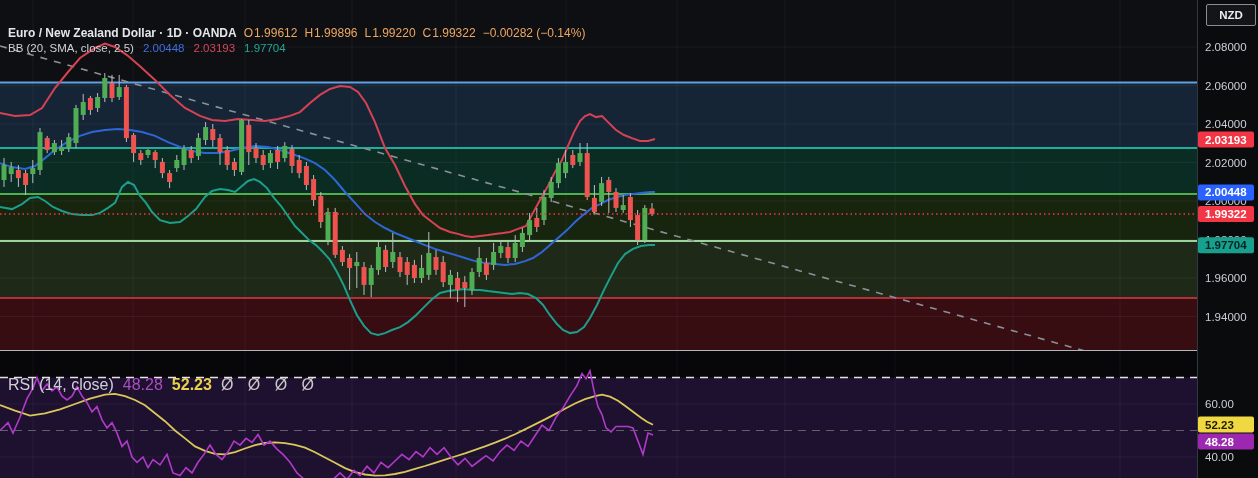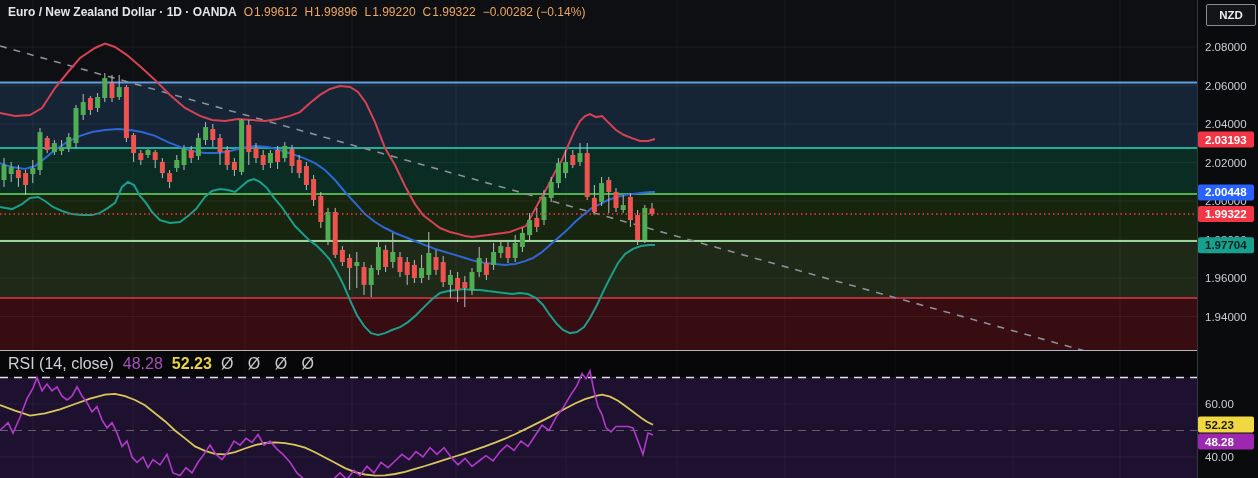--- a/index.html
+++ b/index.html
@@ -1,19 +1,19 @@
 <!DOCTYPE html>
 <html><head>
 <meta charset="utf-8">
 <style>
   html,body{margin:0;padding:0;background:#000;}
   .app{position:relative;width:1258px;height:478px;overflow:hidden;background:#0d0f12;
        font-family:"Liberation Sans","DejaVu Sans",sans-serif;}
   svg{position:absolute;left:0;top:0;display:block;}
-  .legend{position:absolute;left:8px;white-space:nowrap;z-index:5;}
+  .legend{position:absolute;left:8px;white-space:nowrap;z-index:5;margin-top:21px;}
   .row1{top:5px;font-size:12px;}
   .row2{top:21px;font-size:11.5px;}
   .rowrsi{top:355px;font-size:16px;}
   .ttl{color:#e4e6ea;font-weight:700;}
   .ohlc{color:#efa660;margin-left:7px;}
   .ohlc .lb{margin-right:1px;}
   .lbl{color:#cfd1d6;}
   .bb-basis{color:#3f6fe0;margin-left:9px;}
   .bb-upper{color:#d5485c;margin-left:9px;}
   .bb-lower{color:#23a895;margin-left:9px;}
@@ -305,19 +305,22 @@
         <text x="1205" y="428.5905" fill="#1e1a02" font-size="11.5" font-weight="bold" font-family="Liberation Sans, DejaVu Sans, sans-serif">52.23</text>
         <rect x="1198" y="433.5905" width="56" height="16" rx="2" fill="#9c27b0"></rect>
         <text x="1205" y="445.5905" fill="#ffffff" font-size="11.5" font-weight="bold" font-family="Liberation Sans, DejaVu Sans, sans-serif">48.28</text>
       </g>
     </svg>
 
   <div class="legend row1">
     <span class="ttl">Euro / New Zealand Dollar · 1D · OANDA</span><span class="ohlc"><span class="lb">O</span><span>1.99612</span></span><span class="ohlc"><span class="lb">H</span><span>1.99896</span></span><span class="ohlc"><span class="lb">L</span><span>1.99220</span></span><span class="ohlc"><span class="lb">C</span><span>1.99322</span></span><span class="ohlc">−0.00282 (−0.14%)</span>
   </div>
 
+  <div class="legend row2">
+    <span class="lbl">BB (20, SMA, close, 2.5)</span><span class="bb-basis">2.00448</span><span class="bb-upper">2.03193</span><span class="bb-lower">1.97704</span>
+  </div>
 
   <div class="legend rowrsi">
     <span class="lbl">RSI (14, close)</span><span class="rsi-val">48.28</span><span class="rsi-ma">52.23</span><span class="rsi-hidden">Ø Ø Ø Ø</span>
   </div>
 
   <div class="nzd-btn">NZD</div>
 </div>
 
 </body></html>

